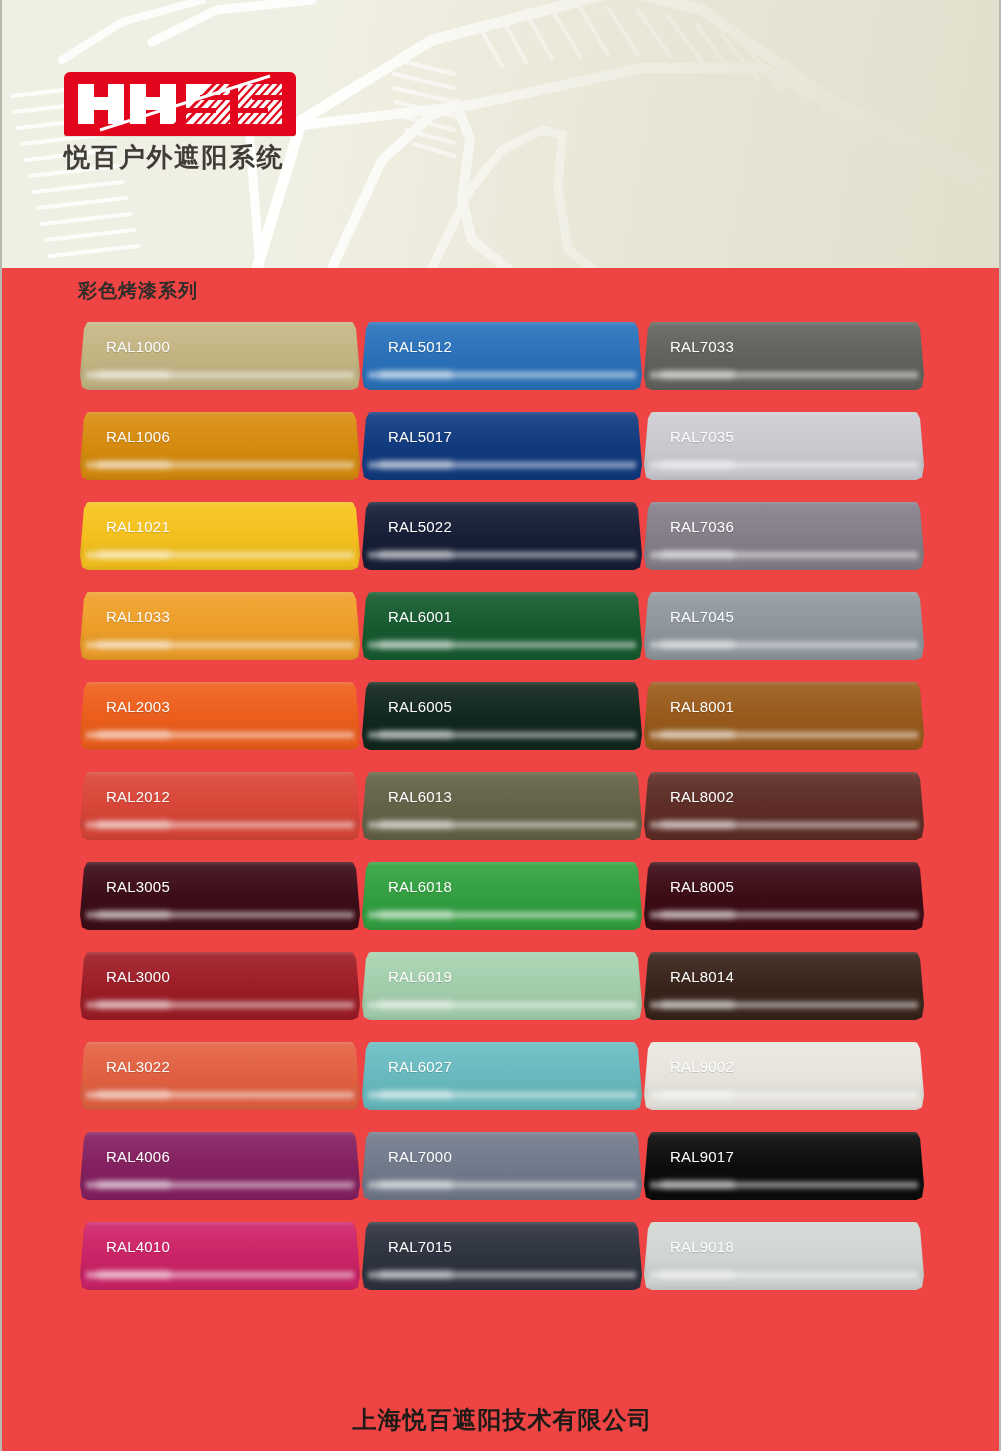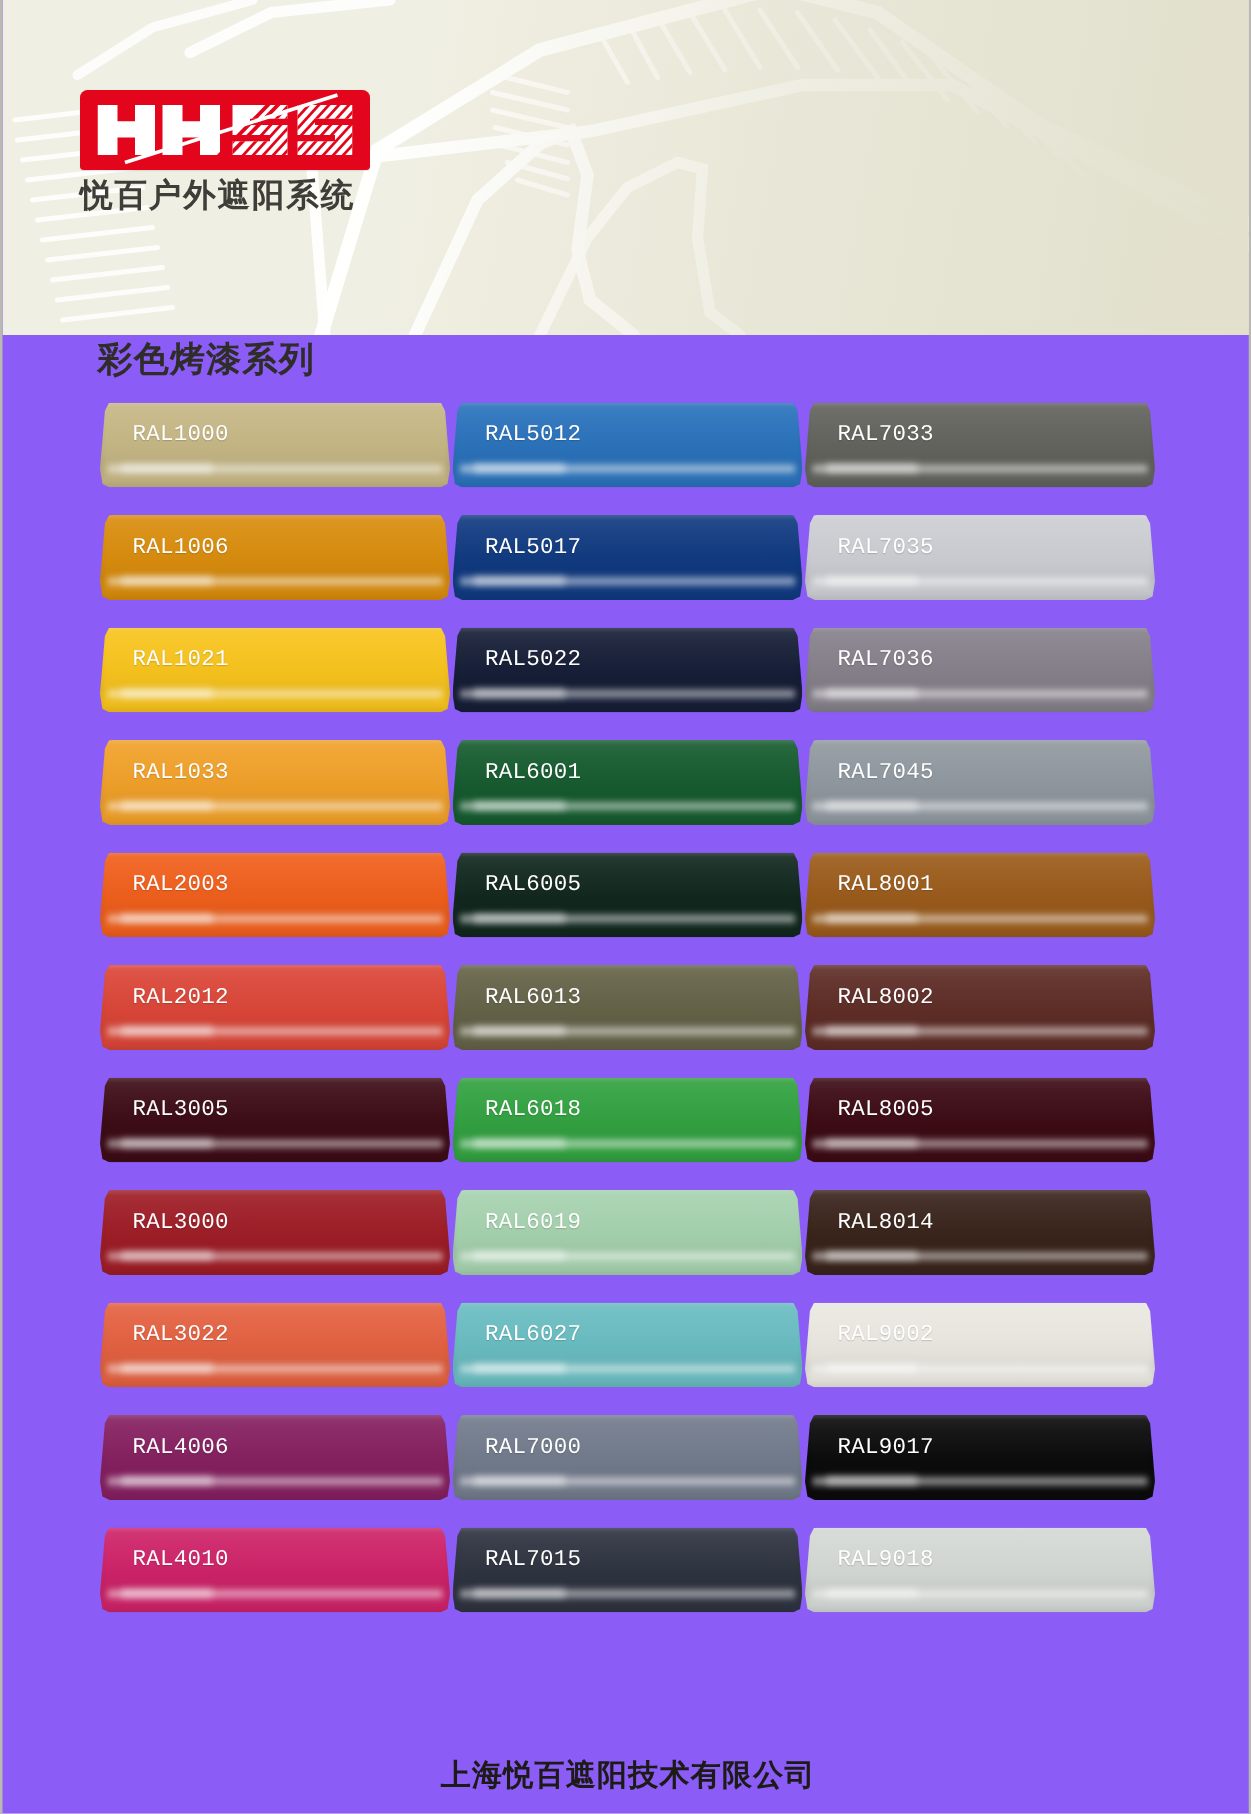--- a/index.html
+++ b/index.html
@@ -9,21 +9,21 @@
   }
   body {
     font-family: "Liberation Sans", "DejaVu Sans", sans-serif;
   }
 
   .page {
     position: relative;
     width: 1001px;
     height: 1451px;
     overflow: hidden;
-    background: #8b5cf6;
+    background: #ef4444;
     box-sizing: border-box;
     border-left: 2px solid #b9b9b2;
     border-right: 2px solid #b9b9b2;
   }
 
   
   .header {
     position: absolute;
     left: 0; top: 0;
     width: 1001px;
@@ -77,22 +77,22 @@
     color: #3f3d38;
     line-height: 1.1;
     white-space: nowrap;
   }
 
   
   .section-title {
     position: absolute;
     left: 76px;
     top: 268px;
-    font-family: Liberation Mono, monospace;
-    font-size: 28px;
+    font-family: Liberation Serif, serif;
+    font-size: 19px;
     font-weight: bold;
     letter-spacing: 1px;
     color: #2f2d29;
     line-height: 46px;
   }
 
   
   .grid {
     position: absolute;
     left: 78px;
@@ -168,22 +168,22 @@
   .swatch-edge {
     position: absolute;
     inset: 0;
     box-shadow: inset 0 -3px 5px rgba(0,0,0,0.10),
                 inset 0 2px 3px rgba(255,255,255,0.12);
   }
   .swatch-label {
     position: absolute;
     left: 26px;
     top: 16px;
-    font-family: Liberation Mono, monospace;
-    font-size: 18px;
+    font-family: Liberation Sans, sans-serif;
+    font-size: 15px;
     color: #ffffff;
     letter-spacing: 0.2px;
     text-shadow: 0 1px 1px rgba(0,0,0,0.18);
     pointer-events: none;
   }
 
   
   .footer {
     position: absolute;
     left: 0;

